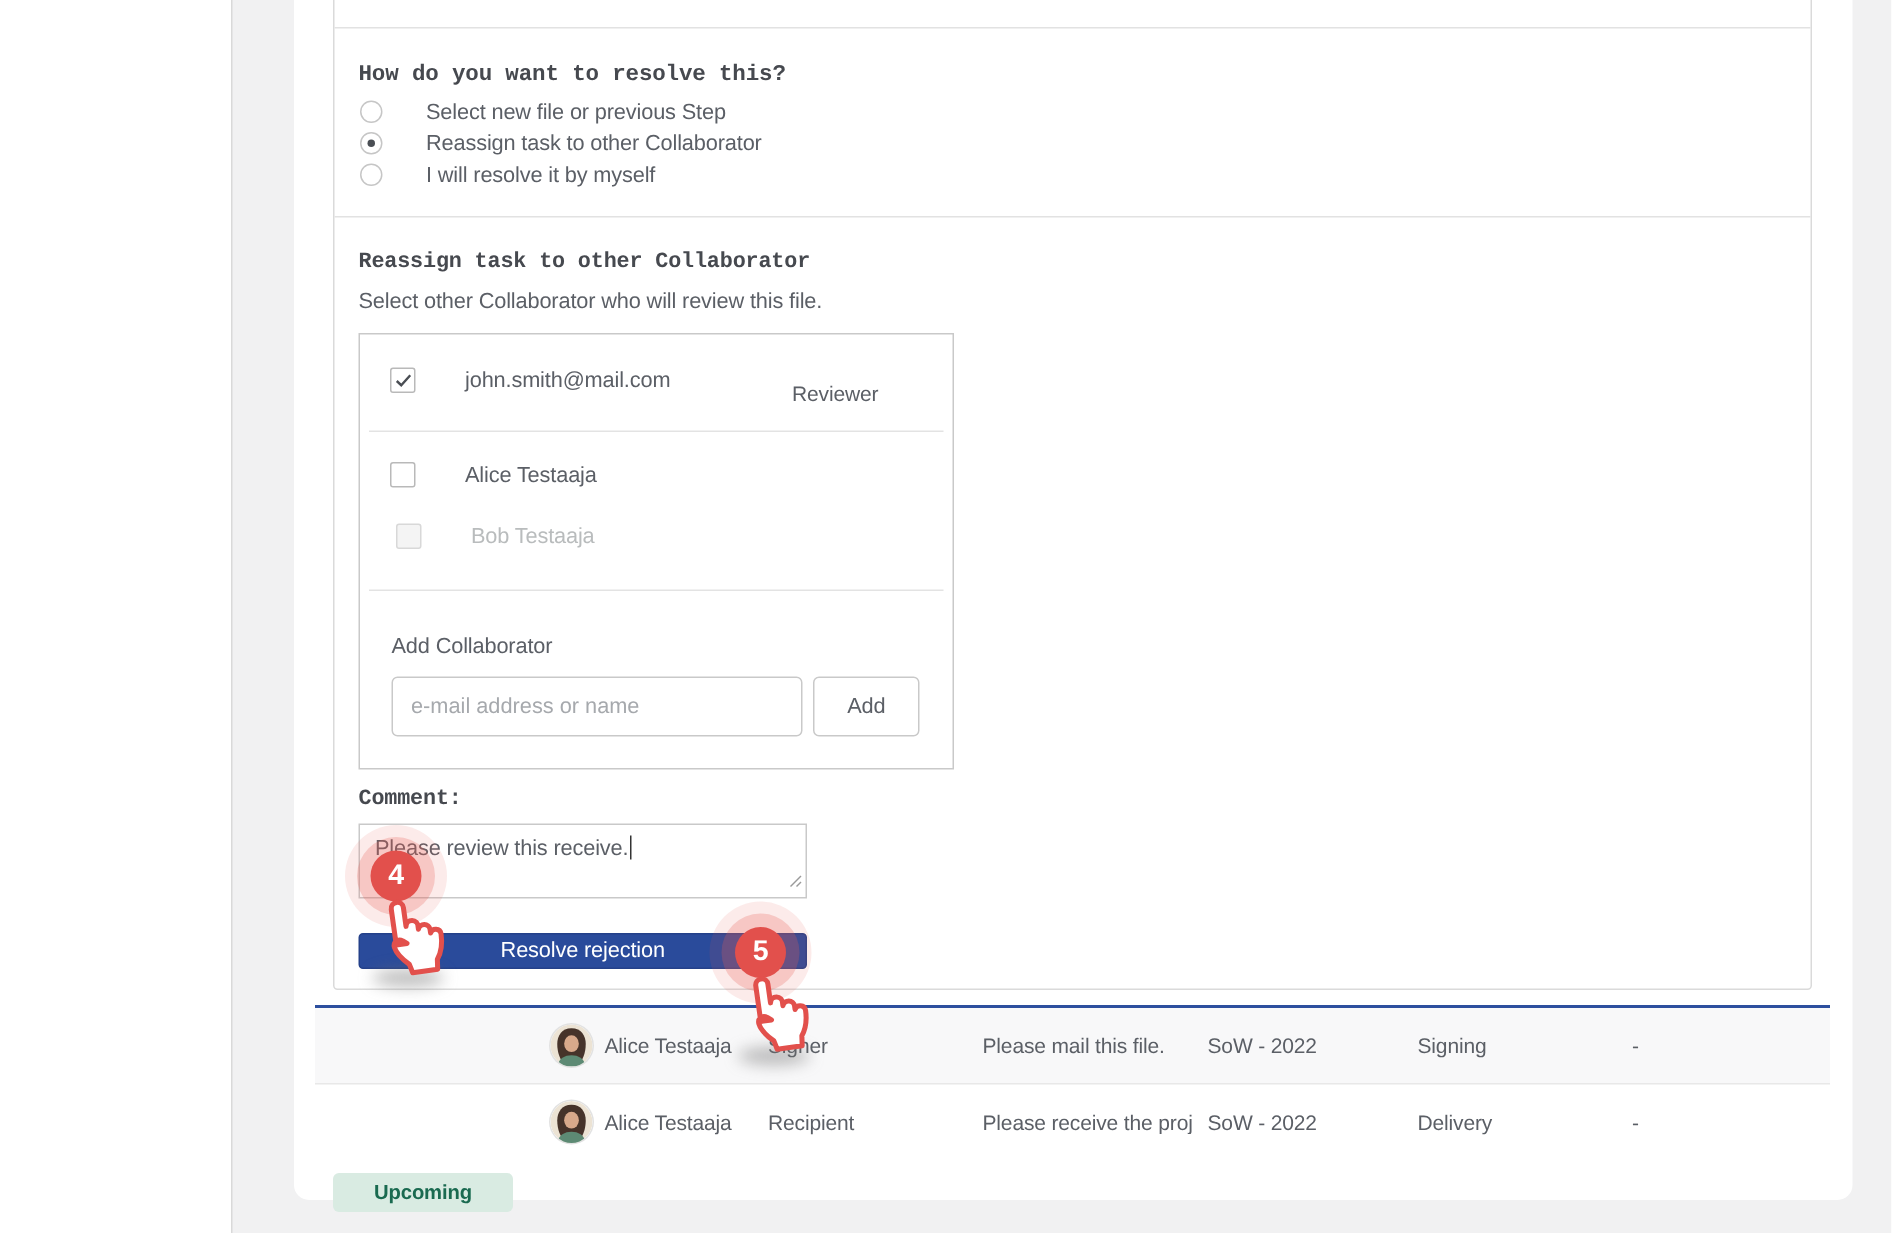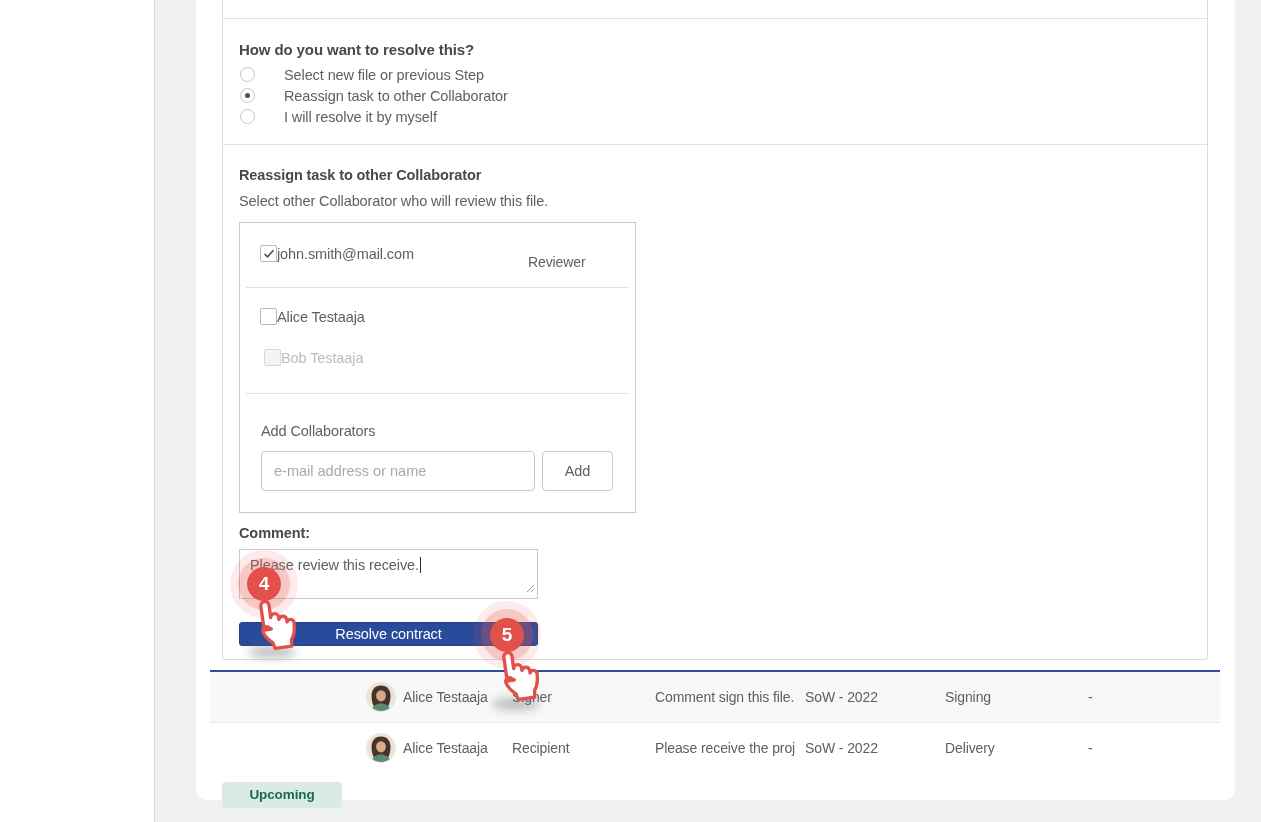--- a/index.html
+++ b/index.html
@@ -15,21 +15,21 @@
   }
   .white-panel {
     position:absolute; left:196px; top:-20px; width:1039px; height:820px;
     background:#fff; border-radius:10px;
   }
   .card {
     position:absolute; left:222px; top:-20px; width:986px; height:680px;
     background:#fff; border:1px solid #dadada; border-radius:3px;
   }
   .hdiv { position:absolute; left:0; right:0; height:0; border-top:1px solid #e2e2e2; }
-  .heading { position:absolute; font-weight:bold; color:#46494f; font-size:14.5px; }
+  .heading { position:absolute; font-weight:bold; color:#46494f; font-size:14.5px;font-family:Liberation Mono, monospace; }
   .subtext { position:absolute; color:#5b5f66; font-size:14.5px; }
 
   
   .radio-row { position:absolute; left:17px; height:21px; display:flex; align-items:flex-start; }
   .radio {
     width:15px; height:15px; border:1px solid #c6c6c6; border-radius:50%;
     background:#fff; position:relative; flex:0 0 auto;
   }
   .radio.selected::after {
     content:""; position:absolute; left:4px; top:4px; width:5px; height:5px;
@@ -41,21 +41,21 @@
   .collab-box {
     position:absolute; left:16px; top:241px; width:397px; height:291px;
     border:1px solid #c9c9c9; background:#fff;
   }
   .cb-row { position:absolute; display:flex; align-items:center; }
   .checkbox {
     width:17px; height:17px; border:1px solid #b9b9b9; border-radius:2px;
     background:#fff; display:flex; align-items:center; justify-content:center; flex:0 0 auto;
   }
   .checkbox.disabled { background:#f4f4f4; border-color:#d8d8d8; }
-  .cb-label { font-size:14.5px; color:#5b5f66; white-space:nowrap; }
+  .cb-label { margin-left:33px; font-size:14.5px; color:#5b5f66; white-space:nowrap; }
   .cb-label.muted { color:#b9bcbd; }
   .box-div { position:absolute; left:6px; right:6px; border-top:1px solid #e3e3e3; }
 
   .email-input {
     position:absolute; left:21px; top:228px; width:274px; height:40px;
     border:1px solid #c9c9c9; border-radius:4px; padding:0 12px;
     font-family:"Liberation Sans", sans-serif; font-size:14.5px; color:#701a75;
     outline:none; background:#fff;
   }
   .email-input::placeholder { color:#a6a9ad; opacity:1; }
@@ -163,55 +163,55 @@
         <span class="checkbox"></span>
         <span class="cb-label">Alice Testaaja</span>
       </div>
       <div class="cb-row" style="left:24px; top:126px;">
         <span class="checkbox disabled"></span>
         <span class="cb-label muted">Bob Testaaja</span>
       </div>
 
       <div class="box-div" style="top:170px;"></div>
 
-      <div class="subtext" style="left:21px; top:200px;">Add Collaborators</div>
+      <div class="subtext" style="left:21px; top:200px;">Add Collaborator</div>
       <input class="email-input" type="text" placeholder="e-mail address or name" style="">
       <div class="add-btn">Add</div>
     </div>
 
     <div class="heading" style="left:16px; top:544px;">Comment:</div>
 
     <div class="comment-box">
       <span>Please review this receive.</span><span class="caret"></span>
       <span class="resize-grip">
         <svg width="10" height="10" viewBox="0 0 10 10">
           <line x1="2" y1="9" x2="9" y2="2" stroke="#9a9a9a" stroke-width="1"></line>
           <line x1="6" y1="9" x2="9" y2="6" stroke="#9a9a9a" stroke-width="1"></line>
         </svg>
       </span>
     </div>
 
-    <div class="resolve-btn">Resolve contract</div>
+    <div class="resolve-btn">Resolve rejection</div>
   </div>
 
   <div class="blue-rule"></div>
 
   <div class="trow row0">
     <div class="status-badge">Upcoming</div>
     <div class="avatar">
       <svg width="28" height="28" viewBox="0 0 28 28">
         <circle cx="14" cy="14" r="14" fill="#ece3d4"></circle>
         <path d="M14 2.5 c-6.5 0 -9.5 5 -9.5 10.5 c0 6.5 2.5 11 4 13 h11 c1.5 -2 4 -6.5 4 -13 c0 -5.5 -3 -10.5 -9.5 -10.5 z" fill="#46332a"></path>
         <ellipse cx="14" cy="12.8" rx="4.9" ry="5.6" fill="#d8a98b"></ellipse>
         <path d="M4.5 28 c1 -5.5 5 -7.5 9.5 -7.5 c4.5 0 8.5 2 9.5 7.5 z" fill="#5d8a74"></path>
       </svg>
     </div>
     <span class="tcell" style="left:193px;">Alice Testaaja</span>
     <span class="tcell" style="left:302px;">Signer</span>
-    <span class="tcell cell-msg" style="left:445px;">Comment sign this file.</span>
+    <span class="tcell cell-msg" style="left:445px;">Please mail this file.</span>
     <span class="tcell" style="left:595px;">SoW - 2022</span>
     <span class="tcell" style="left:735px;">Signing</span>
     <span class="tcell" style="left:878px;">-</span>
   </div>
 
   <div class="trow row1">
     <div class="status-badge">Upcoming</div>
     <div class="avatar">
       <svg width="28" height="28" viewBox="0 0 28 28">
         <circle cx="14" cy="14" r="14" fill="#ece3d4"></circle>

